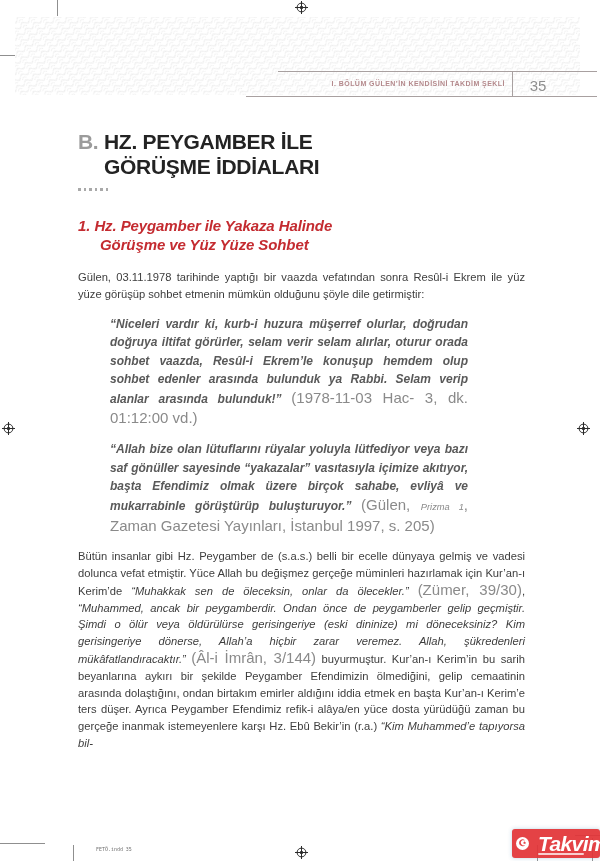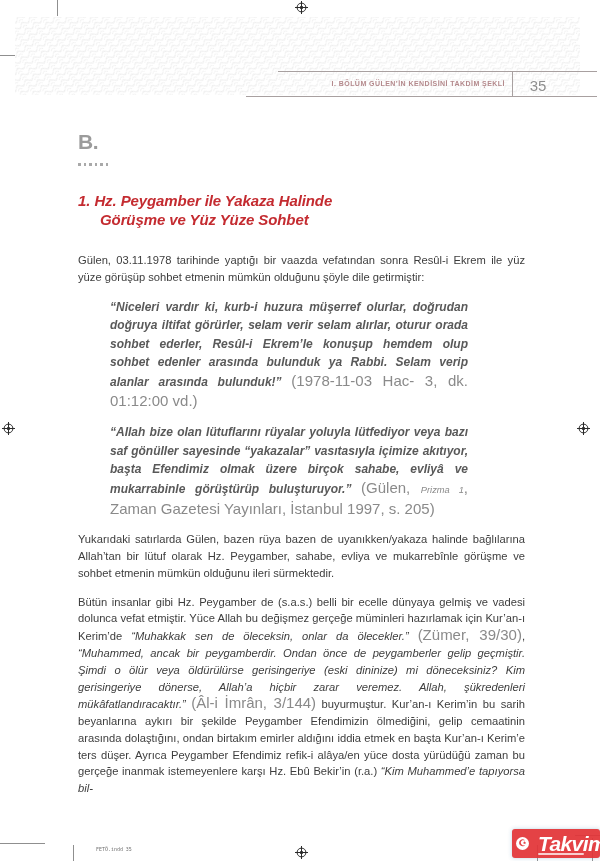--- a/index.html
+++ b/index.html
@@ -35,21 +35,21 @@
     margin:0;font-size:21px;font-weight:bold;color:#232323;line-height:25px;
     letter-spacing:-.3px;max-width:310px;
   }
   .dots{margin:9px 0 0 0;height:3px;display:flex;gap:3px;}
   .dots i{width:2.5px;height:2.5px;background:#a9a9a9;display:block;}
   h2.section-heading{
     margin:25px 0 0 0;font-size:15px;font-weight:bold;font-style:italic;
     color:#c42b30;line-height:19px;max-width:290px;
     padding-left:22px;text-indent:-22px;letter-spacing:-.1px;
   }
-  .body-blocks{margin-top:23px;}
+  .body-blocks{margin-top:15px;}
   .para{
     font-size:11.2px;line-height:16.8px;color:#3d3d3d;text-align:justify;
     margin:0 0 12px 0;
   }
   .quote{
     font-size:12px;line-height:18.6px;color:#595959;font-style:italic;
     font-weight:bold;text-align:justify;margin:0 57px 12px 32px;
   }
   .r-n{}
   .r-i{font-style:italic;}
@@ -130,37 +130,37 @@
 
 <div class="rule" style="left:278px;top:71px;width:319px"></div>
 <div class="chapter">I. BÖLÜM GÜLEN’İN KENDİSİNİ TAKDİM ŞEKLİ</div>
 <div class="vdiv" style="left:512px;top:72px;height:24px"></div>
 <div class="pagenum">35</div>
 <div class="rule" style="left:246px;top:96px;width:351px"></div>
 
 <div class="content">
   <div class="title-row">
     <span class="title-letter">B.</span>
+    <h1 class="book-title">HZ. PEYGAMBER İLE GÖRÜŞME İDDİALARI</h1>
   </div>
   <div class="dots">
       <i></i>
       <i></i>
       <i></i>
       <i></i>
       <i></i>
       <i></i>
     </div>
 
   <h2 class="section-heading"><span>1.</span> <span>Hz. Peygamber ile Yakaza Halinde Görüşme ve Yüz Yüze Sohbet</span></h2>
 
   <div class="body-blocks">
       <div class="para"><span class="r-n">Gülen, 03.11.1978 tarihinde yaptığı bir vaazda vefatından sonra Resûl-i Ekrem ile yüz yüze görüşüp sohbet etmenin mümkün olduğunu şöyle dile getirmiştir:</span></div>
-      <div class="quote"><span class="r-n">“Niceleri vardır ki, kurb-i huzura müşerref olurlar, doğrudan doğruya iltifat görürler, selam verir selam alırlar, oturur orada sohbet ederler, Resûl-i Ekrem’le konuşup hemdem olup sohbet edenler arasında bulunduk ya Rabbi. Selam verip alanlar arasında bulunduk!” </span><span class="r-c">(1978-11-03 Hac- 3, dk. 01:12:00 vd.)</span></div>
+      <div class="quote"><span class="r-n">“Niceleri vardır ki, kurb-i huzura müşerref olurlar, doğrudan doğruya iltifat görürler, selam verir selam alırlar, oturur orada sohbet vaazda, Resûl-i Ekrem’le konuşup hemdem olup sohbet edenler arasında bulunduk ya Rabbi. Selam verip alanlar arasında bulunduk!” </span><span class="r-c">(1978-11-03 Hac- 3, dk. 01:12:00 vd.)</span></div>
       <div class="quote"><span class="r-n">“Allah bize olan lütuflarını rüyalar yoluyla lütfediyor veya bazı saf gönüller sayesinde “yakazalar” vasıtasıyla içimize akıtıyor, başta Efendimiz olmak üzere birçok sahabe, evliyâ ve mukarrabinle görüştürüp buluşturuyor.” </span><span class="r-c">(Gülen, </span><span class="r-ci">Prizma 1</span><span class="r-c">, Zaman Gazetesi Yayınları, İstanbul 1997, s. 205)</span></div>
-      <div class="para"><span class="r-n">Yukarıdaki satırlarda Gülen, bazen rüya bazen de uyanıkken/yakaza halinde bağlılarına Allah’tan bir lütuf olarak Hz. Peygamber, sahabe, evliya ve mukarrebînle görüşme ve sohbet etmenin mümkün olduğunu ileri sürmektedir.</span></div>
       <div class="para"><span class="r-n">Bütün insanlar gibi Hz. Peygamber de (s.a.s.) belli bir ecelle dünyaya gelmiş ve vadesi dolunca vefat etmiştir. Yüce Allah bu değişmez gerçeğe müminleri hazırlamak için Kur’an-ı Kerim’de </span><span class="r-i">“Muhakkak sen de öleceksin, onlar da ölecekler.” </span><span class="r-c">(Zümer, 39/30)</span><span class="r-n">, </span><span class="r-i">“Muhammed, ancak bir peygamberdir. Ondan önce de peygamberler gelip geçmiştir. Şimdi o ölür veya öldürülürse gerisingeriye (eski dininize) mi döneceksiniz? Kim gerisingeriye dönerse, Allah’a hiçbir zarar veremez. Allah, şükredenleri mükâfatlandıracaktır.” </span><span class="r-c">(Âl-i İmrân, 3/144)</span><span class="r-n"> buyurmuştur. Kur’an-ı Kerim’in bu sarih beyanlarına aykırı bir şekilde Peygamber Efendimizin ölmediğini, gelip cemaatinin arasında dolaştığını, ondan birtakım emirler aldığını iddia etmek en başta Kur’an-ı Kerim’e ters düşer. Ayrıca Peygamber Efendimiz refik-i alâya/en yüce dosta yürüdüğü zaman bu gerçeğe inanmak istemeyenlere karşı Hz. Ebû Bekir’in (r.a.) </span><span class="r-i">“Kim Muhammed’e tapıyorsa bil-</span></div>
     </div>
 </div>
 
 <div class="imprint">FETÖ.indd 35</div>
 
 <div class="watermark">
   <div class="wm-box">
     <span class="wm-emblem">☪</span>
     <span class="wm-text">Takvim</span>

